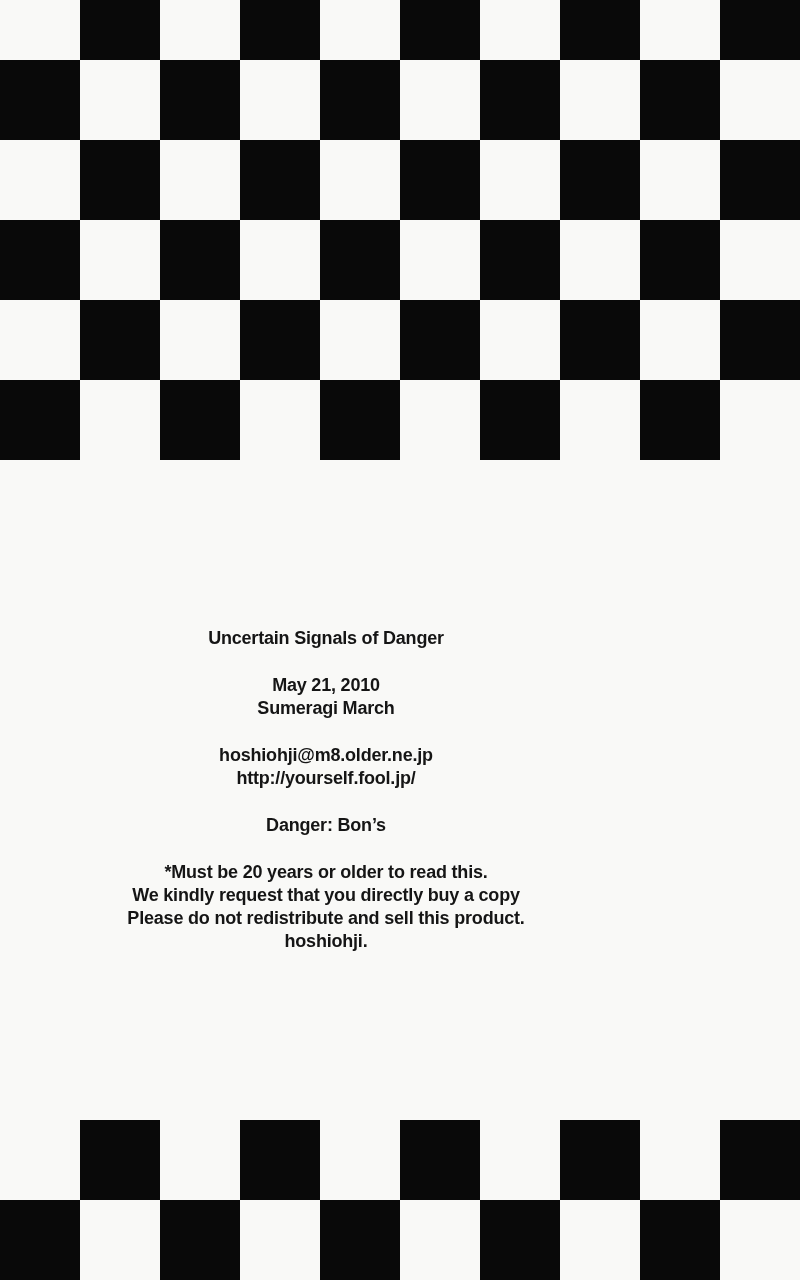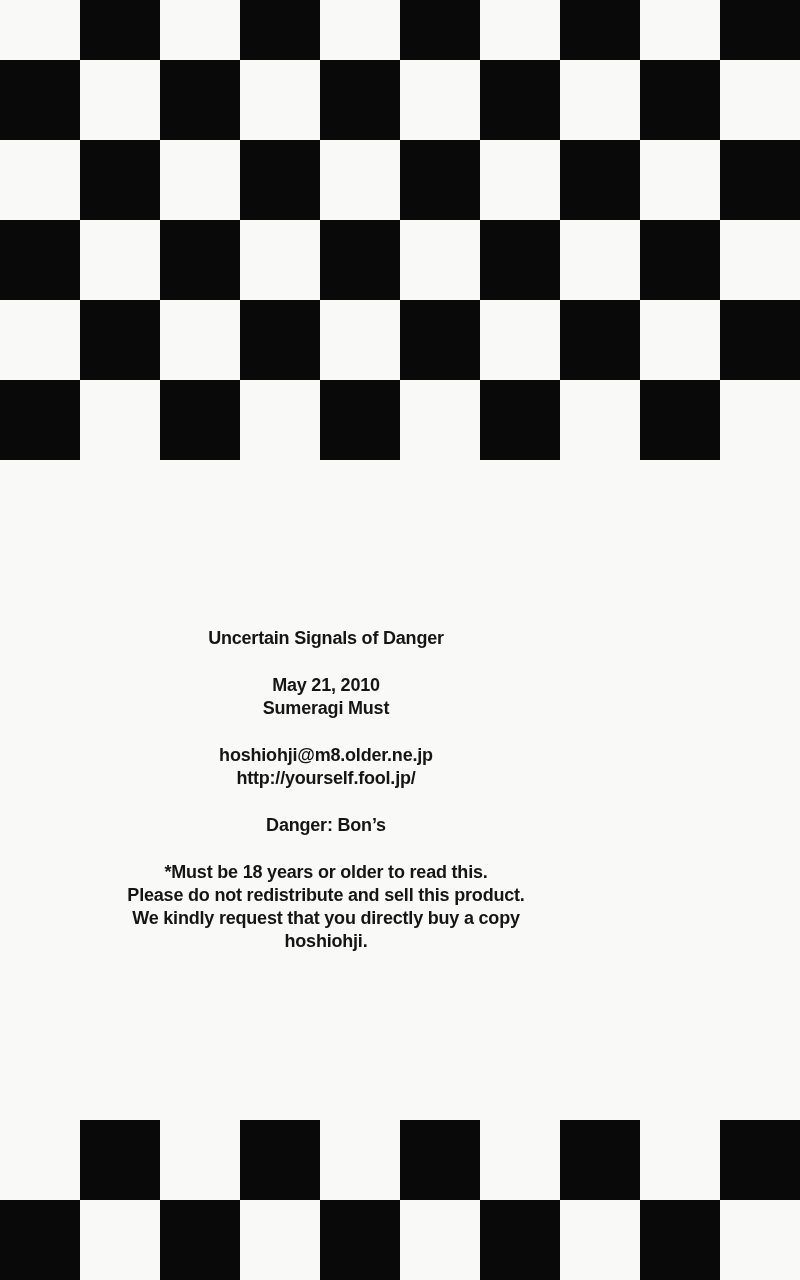--- a/index.html
+++ b/index.html
@@ -64,34 +64,34 @@
 
   <div class="checker checker-top"></div>
 
   <div class="content">
     <div class="credits">
 
       <p>Uncertain Signals of Danger</p>
 
       <p>
         <span class="line">May 21, 2010</span>
-        <span class="line">Sumeragi Must</span>
+        <span class="line">Sumeragi March</span>
       </p>
 
       <p>
         <span class="line">hoshiohji@m8.older.ne.jp</span>
         <span class="line">http://yourself.fool.jp/</span>
       </p>
 
       <p>Danger: Bon’s</p>
 
       <p>
-        <span class="line">*Must be 18 years or older to read this.</span>
+        <span class="line">*Must be 20 years or older to read this.</span>
+        <span class="line">We kindly request that you directly buy a copy</span>
         <span class="line">Please do not redistribute and sell this product.</span>
-        <span class="line">We kindly request that you directly buy a copy</span>
         <span class="line">hoshiohji.</span>
       </p>
 
     </div>
   </div>
 
   <div class="checker checker-bottom"></div>
 
 </div>
 

